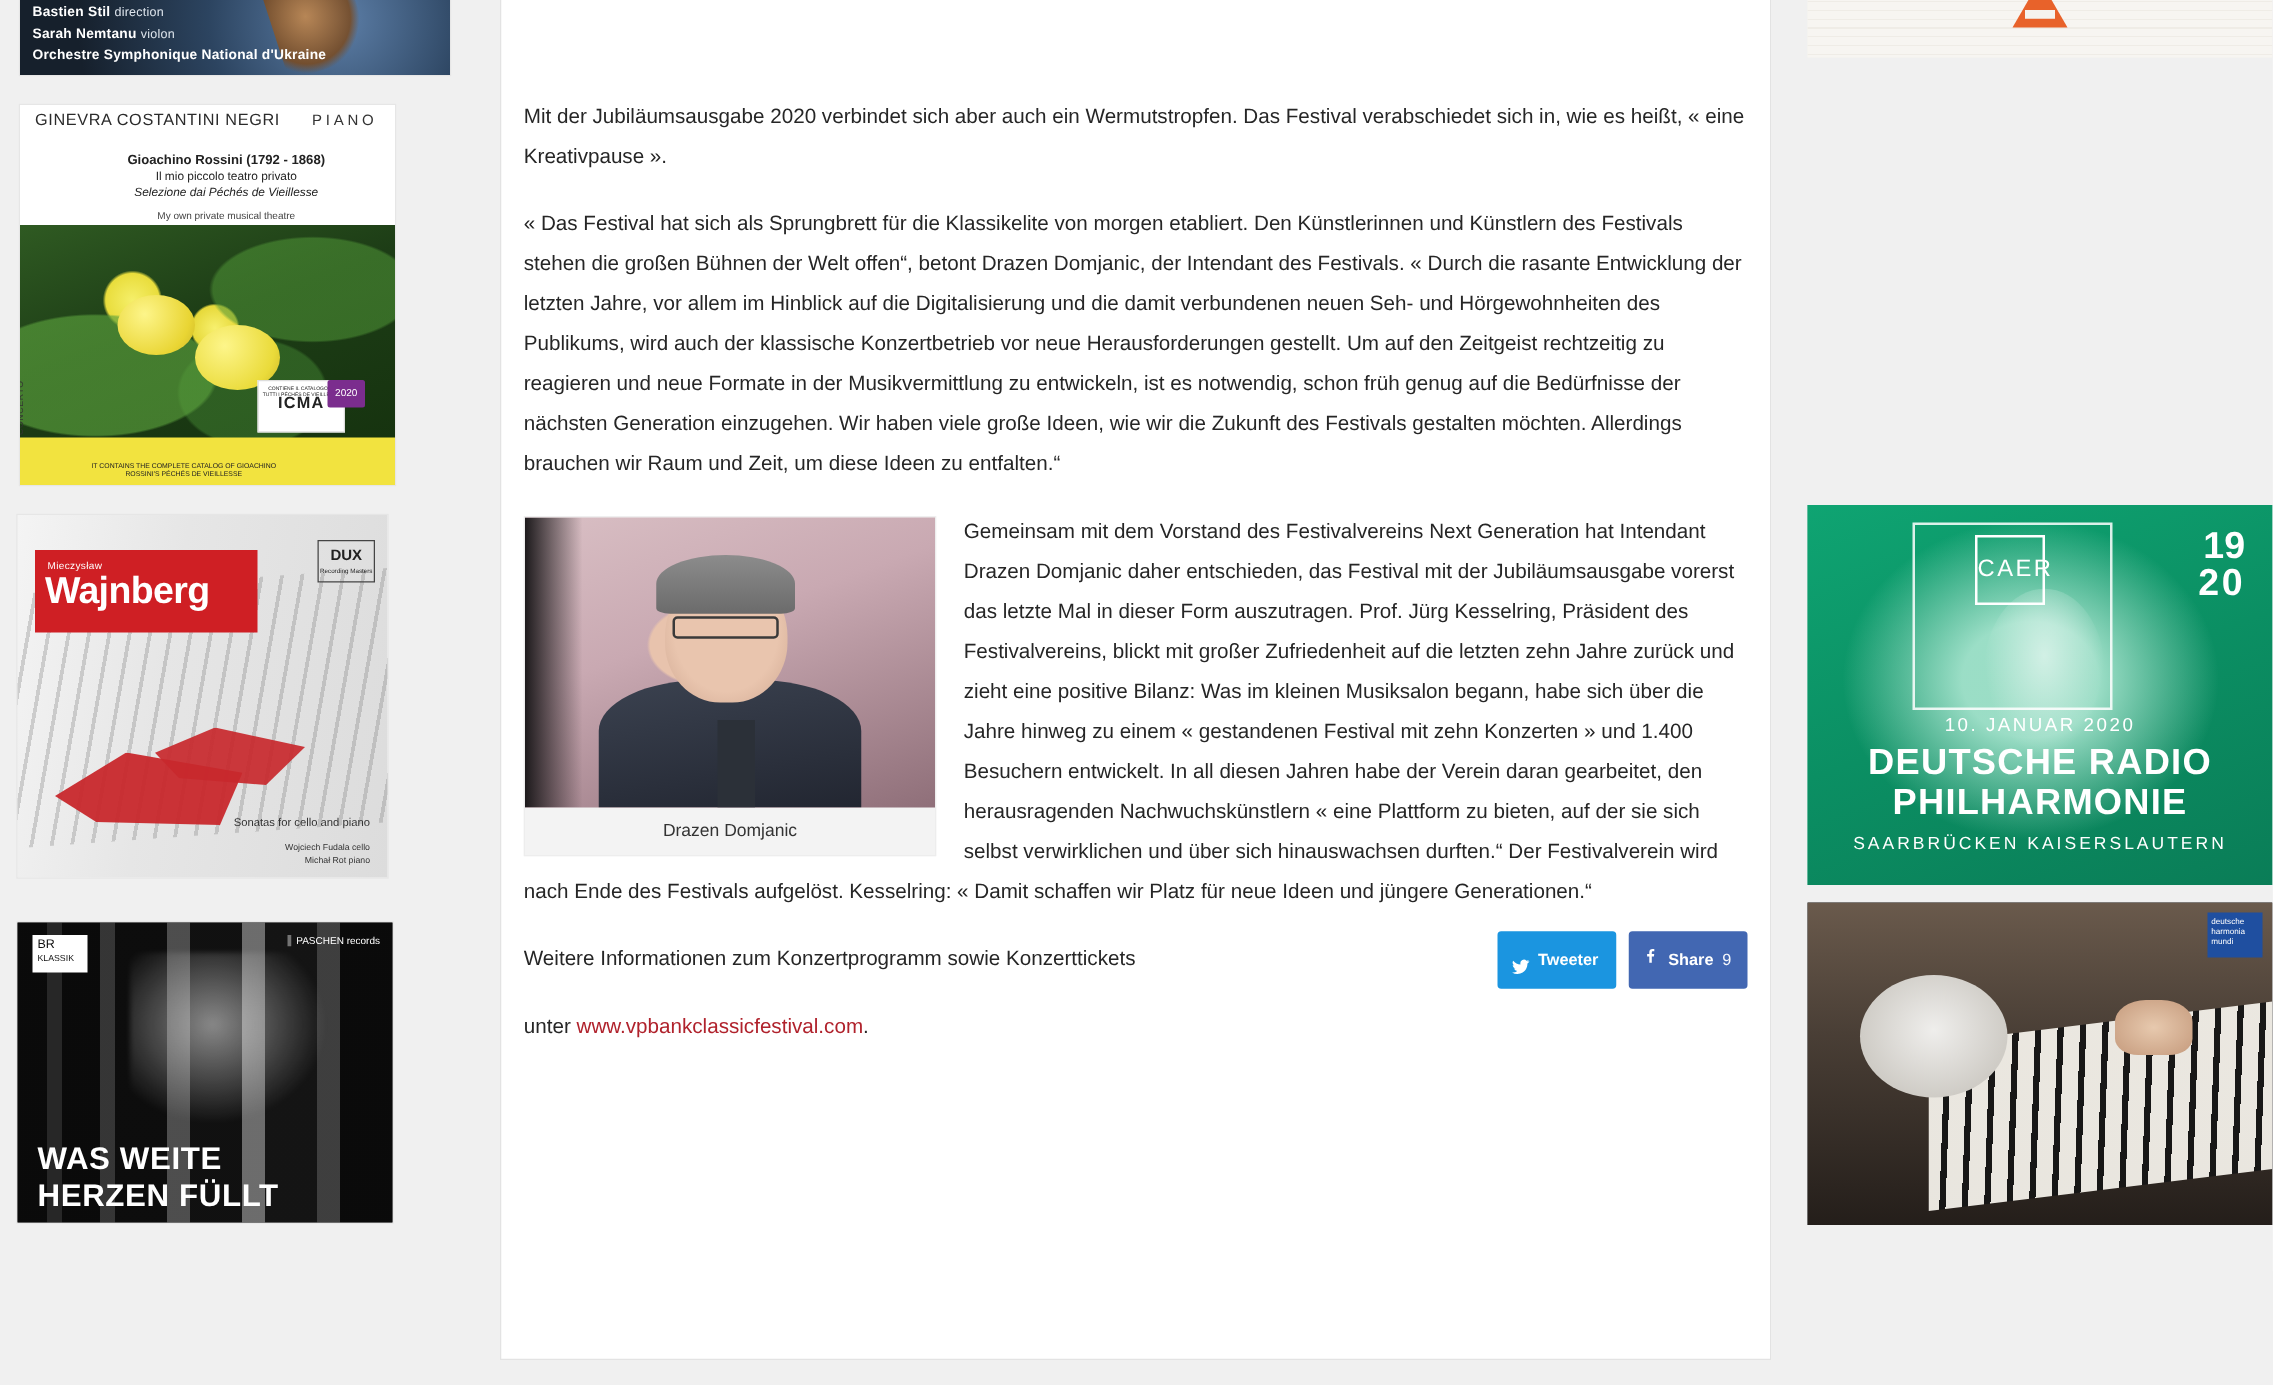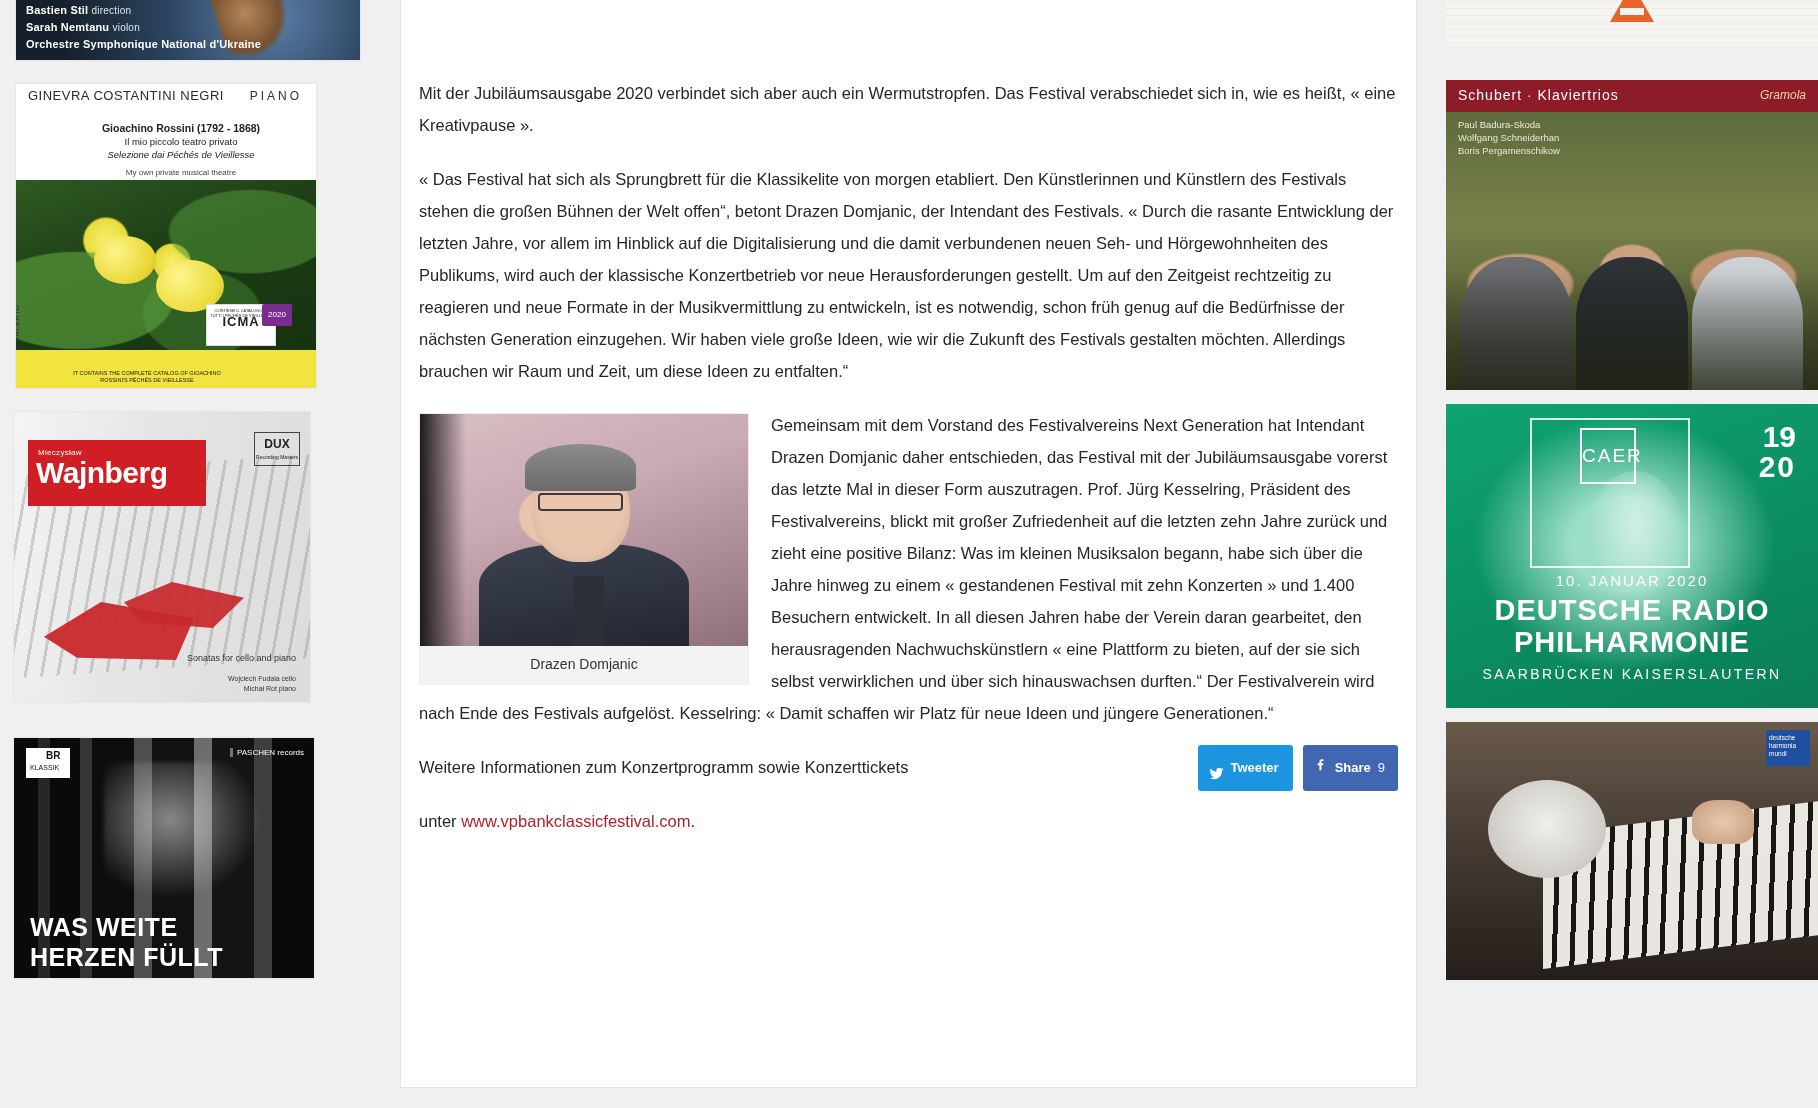--- a/index.html
+++ b/index.html
@@ -462,21 +462,21 @@
       <div class="cap2">
         <div>Wojciech Fudala cello</div>
         <div>Michał Rot piano</div>
       </div>
     </div>
 
     <div class="ad-card ad4">
       <div class="pipes"></div>
       <div class="gloss"></div>
       <div class="brlogo">
-        <span style="font-size:10px;font-weight:700;margin-left:16px;">BR</span>
+        <span style="font-size:10px;font-weight:400;">BR</span>
         <span>KLASSIK</span>
       </div>
       <div class="tag">PASCHEN records</div>
       <div class="title">
         <div>WAS WEITE</div>
         <div>HERZEN FÜLLT</div>
       </div>
     </div>
   </div>
 
@@ -530,34 +530,20 @@
     </div>
   </div>
 
   <div class="right-rail">
 
     <div class="r-card r1">
       <div class="paper"></div>
       <div class="alogo"></div>
     </div>
 
-    <div class="r-card r2">
-      <div class="photo">
-        <div class="p1"></div>
-        <div class="p2"></div>
-        <div class="p3"></div>
-      </div>
-      <div class="bar">
-        <div class="t">Schubert · Klaviertrios</div>
-        <div class="g">Gramola</div>
-      </div>
-      <div class="names" style="white-space:pre-line;">Paul Badura-Skoda
-Wolfgang Schneiderhan
-Boris Pergamenschikow</div>
-    </div>
 
     <div class="r-card r3">
       <div class="bg"></div>
       <div class="portrait"></div>
       <div class="frame"></div>
       <div class="sq">CAER</div>
       <div class="yr">
         <span>19</span>
         <small>20</small>
       </div>

